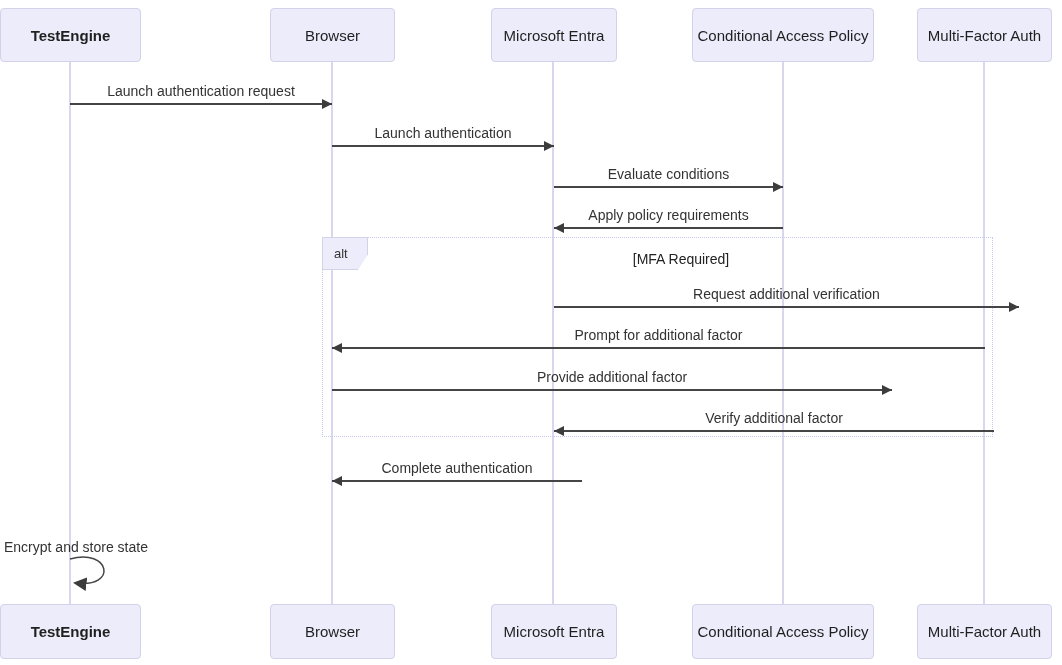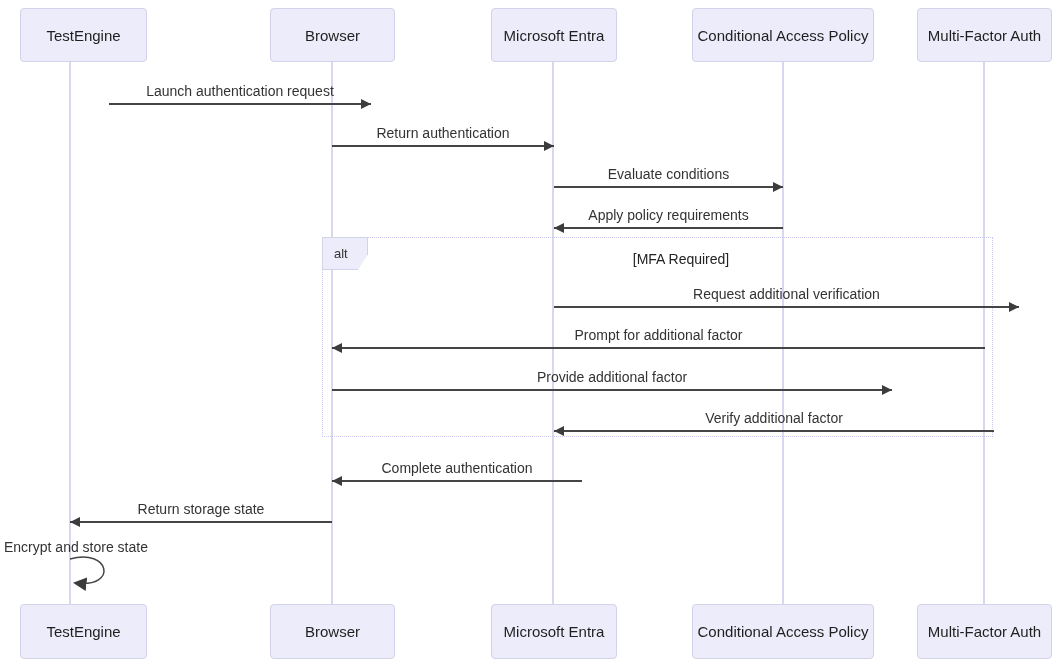--- a/index.html
+++ b/index.html
@@ -12,38 +12,38 @@
   .lifeline { position:absolute; top:62px; height:542px; width:2px; background:#d9d6f0; }
   .ll-1 { left:69px; } .ll-2 { left:331px; } .ll-3 { left:552px; } .ll-4 { left:782px; } .ll-5 { left:983px; }
   
   .actor {
     position:absolute; height:54px; background:#ececfb; border:1px solid #d2d2e8;
     border-radius:4px; display:flex; align-items:center; justify-content:center;
     font-size:15px; color:#1f1f1f; box-sizing:border-box;
   }
   .row-top    { top:8px; }
   .row-bottom { top:604px; height:55px; }
-  .a-1 { left:20px;   width:127px; }
+  .a-1 { left:0;   width:141px;font-weight:bold; }
   .a-2 { left:270px; width:125px; }
   .a-3 { left:491px; width:126px; }
   .a-4 { left:692px; width:182px; }
   .a-5 { left:917px; width:135px; }
   
   .msg {
     position:absolute; height:20px; border-bottom:2px solid #454545;
     display:flex; align-items:flex-start; justify-content:center;
     font-size:14px; color:#333333; box-sizing:content-box; white-space:nowrap;
   }
   .msg .head {
     position:absolute; width:0; height:0; bottom:-6px;
     border-top:5px solid transparent; border-bottom:5px solid transparent;
   }
   .dir-right .head { right:0; border-left:10px solid #3c3c3c; }
   .dir-left  .head { left:0;  border-right:10px solid #3c3c3c; }
-  .m1  { top:83px;  left:70px;  width:262px;margin-left:39px; }
+  .m1  { top:83px;  left:70px;  width:262px; }
   .m2  { top:125px; left:332px; width:222px; }
   .m3  { top:166px; left:554px; width:229px; }
   .m4  { top:207px; left:554px; width:229px; }
   .m5  { top:286px; left:554px; width:465px; }
   .m6  { top:327px; left:332px; width:653px; }
   .m7  { top:369px; left:332px; width:560px; }
   .m8  { top:410px; left:554px; width:440px; }
   .m9  { top:460px; left:332px; width:250px; }
   .m10 { top:501px; left:70px;  width:262px; }
   
@@ -84,21 +84,21 @@
 
   <div class="alt-frame"></div>
   <div class="alt-label">alt</div>
   <div class="alt-condition">[MFA Required]</div>
 
   <div class="msg m1 dir-right">
     <span>Launch authentication request</span>
     <span class="head"></span>
   </div>
   <div class="msg m2 dir-right">
-    <span>Return authentication</span>
+    <span>Launch authentication</span>
     <span class="head"></span>
   </div>
   <div class="msg m3 dir-right">
     <span>Evaluate conditions</span>
     <span class="head"></span>
   </div>
   <div class="msg m4 dir-left">
     <span>Apply policy requirements</span>
     <span class="head"></span>
   </div>
@@ -115,24 +115,20 @@
     <span class="head"></span>
   </div>
   <div class="msg m8 dir-left">
     <span>Verify additional factor</span>
     <span class="head"></span>
   </div>
   <div class="msg m9 dir-left">
     <span>Complete authentication</span>
     <span class="head"></span>
   </div>
-  <div class="msg m10 dir-left">
-    <span>Return storage state</span>
-    <span class="head"></span>
-  </div>
 
   <div class="self-label">Encrypt and store state</div>
   <svg class="self-loop" width="70" height="45">
     <defs>
       <marker id="ah" markerWidth="9" markerHeight="9" refX="7" refY="4.5" orient="auto">
         <path d="M0,0 L9,4.5 L0,9 z" fill="#3c3c3c"></path>
       </marker>
     </defs>
     <path d="M 10 9 C 50 -2, 58 38, 16 33" fill="none" stroke="#454545" stroke-width="1.5" marker-end="url(#ah)"></path>
   </svg>

